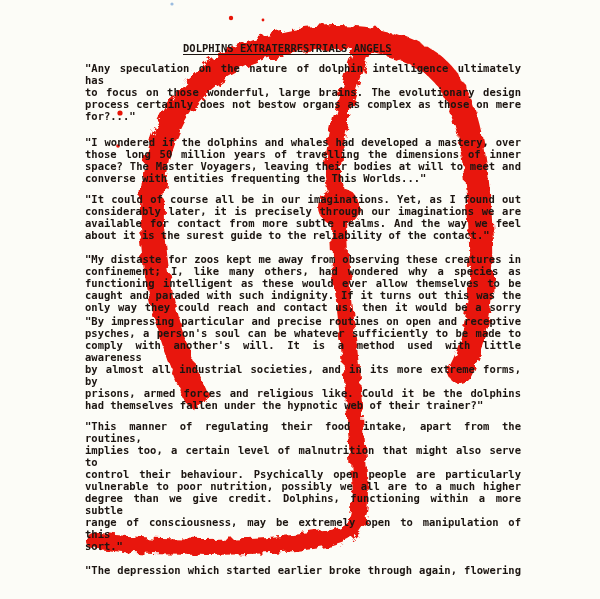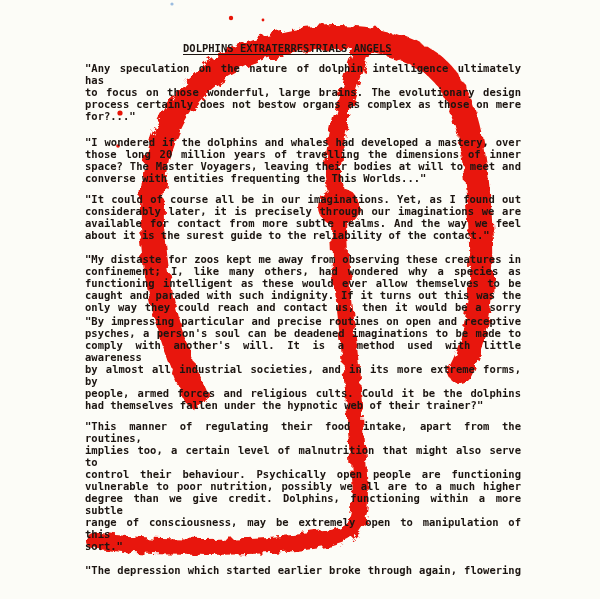--- a/index.html
+++ b/index.html
@@ -62,49 +62,49 @@
     <div class="title">DOLPHINS EXTRATERRESTRIALS ANGELS</div>
     <div id="paras">
         <div class="para">
           <div class="line">"Any speculation on the nature of dolphin intelligence ultimately has</div>
           <div class="line">to focus on those wonderful, large brains. The evolutionary design</div>
           <div class="line">process certainly does not bestow organs as complex as those on mere</div>
           <div class="line lastline">for?..."</div>
         </div>
         <div class="para">
           <div class="line">"I wondered if the dolphins and whales had developed a mastery, over</div>
-          <div class="line">those long 20 million years of travelling the dimensions of inner</div>
+          <div class="line">those long 50 million years of travelling the dimensions of inner</div>
           <div class="line">space? The Master Voyagers, leaving their bodies at will to meet and</div>
           <div class="line lastline">converse with entities frequenting the This Worlds..."</div>
         </div>
         <div class="para">
           <div class="line">"It could of course all be in our imaginations. Yet, as I found out</div>
           <div class="line">considerably later, it is precisely through our imaginations we are</div>
           <div class="line">available for contact from more subtle realms. And the way we feel</div>
           <div class="line lastline">about it is the surest guide to the reliability of the contact."</div>
         </div>
         <div class="para">
           <div class="line">"My distaste for zoos kept me away from observing these creatures in</div>
           <div class="line">confinement; I, like many others, had wondered why a species as</div>
           <div class="line">functioning intelligent as these would ever allow themselves to be</div>
           <div class="line">caught and paraded with such indignity. If it turns out this was the</div>
           <div class="line">only way they could reach and contact us, then it would be a sorry</div>
         </div>
         <div class="para">
           <div class="line">"By impressing particular and precise routines on open and receptive</div>
-          <div class="line">psyches, a person's soul can be deadened imaginations to be made to</div>
+          <div class="line">psyches, a person's soul can be whatever sufficiently to be made to</div>
           <div class="line">comply with another's will. It is a method used with little awareness</div>
           <div class="line">by almost all industrial societies, and in its more extreme forms, by</div>
-          <div class="line">people, armed forces and religious cults. Could it be the dolphins</div>
+          <div class="line">prisons, armed forces and religious like. Could it be the dolphins</div>
           <div class="line lastline">had themselves fallen under the hypnotic web of their trainer?"</div>
         </div>
         <div class="para">
           <div class="line">"This manner of regulating their food intake, apart from the routines,</div>
           <div class="line">implies too, a certain level of malnutrition that might also serve to</div>
-          <div class="line">control their behaviour. Psychically open people are functioning</div>
+          <div class="line">control their behaviour. Psychically open people are particularly</div>
           <div class="line">vulnerable to poor nutrition, possibly we all are to a much higher</div>
           <div class="line">degree than we give credit. Dolphins, functioning within a more subtle</div>
           <div class="line">range of consciousness, may be extremely open to manipulation of this</div>
           <div class="line lastline">sort."</div>
         </div>
         <div class="para">
           <div class="line">"The depression which started earlier broke through again, flowering</div>
         </div>
       </div>
   </div>

